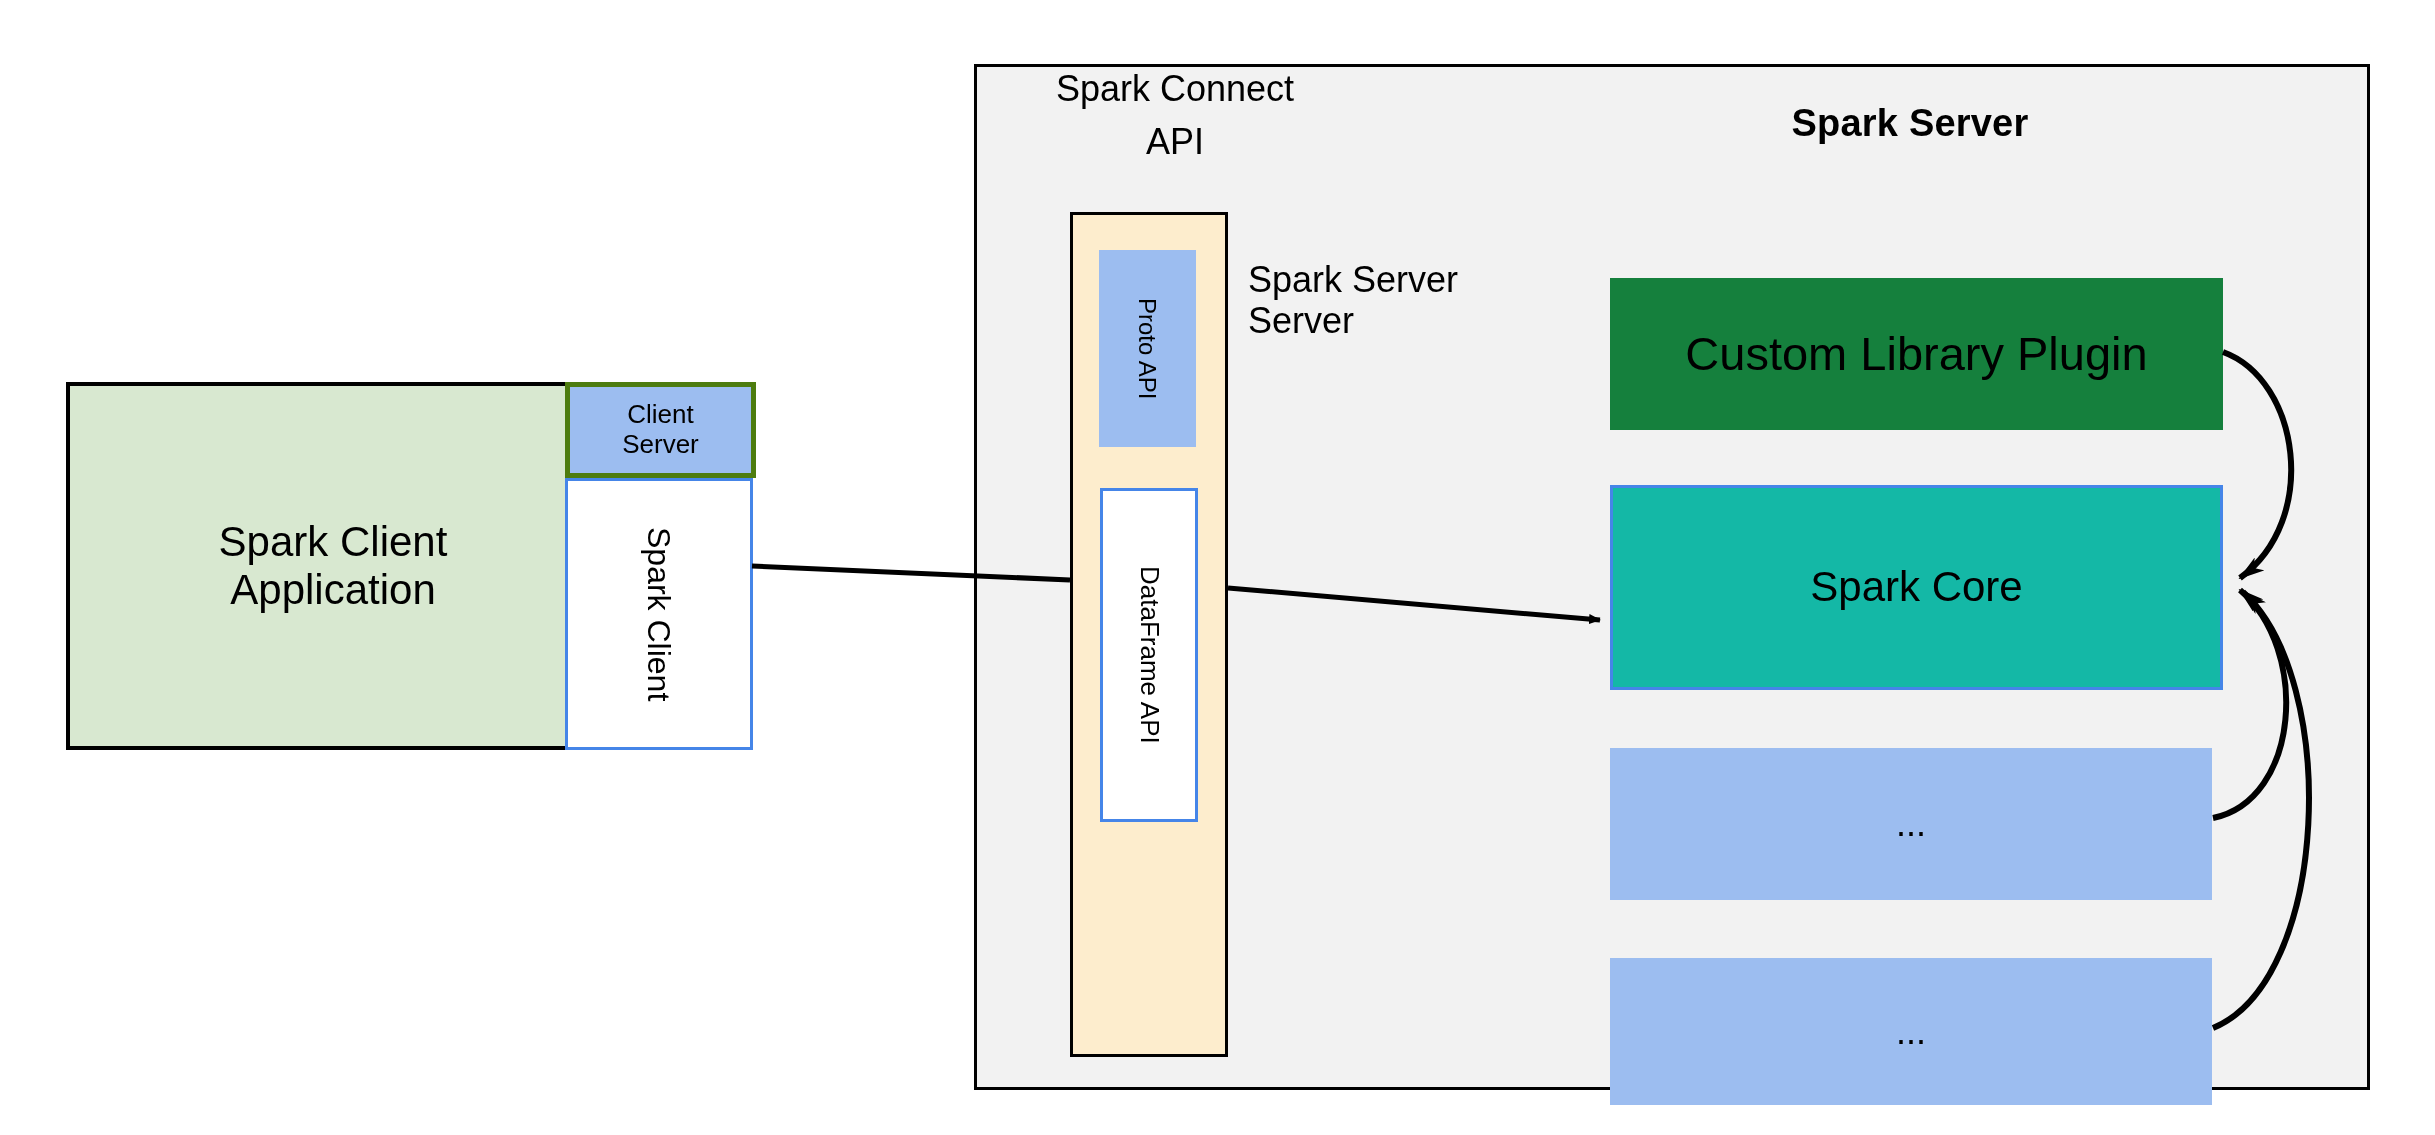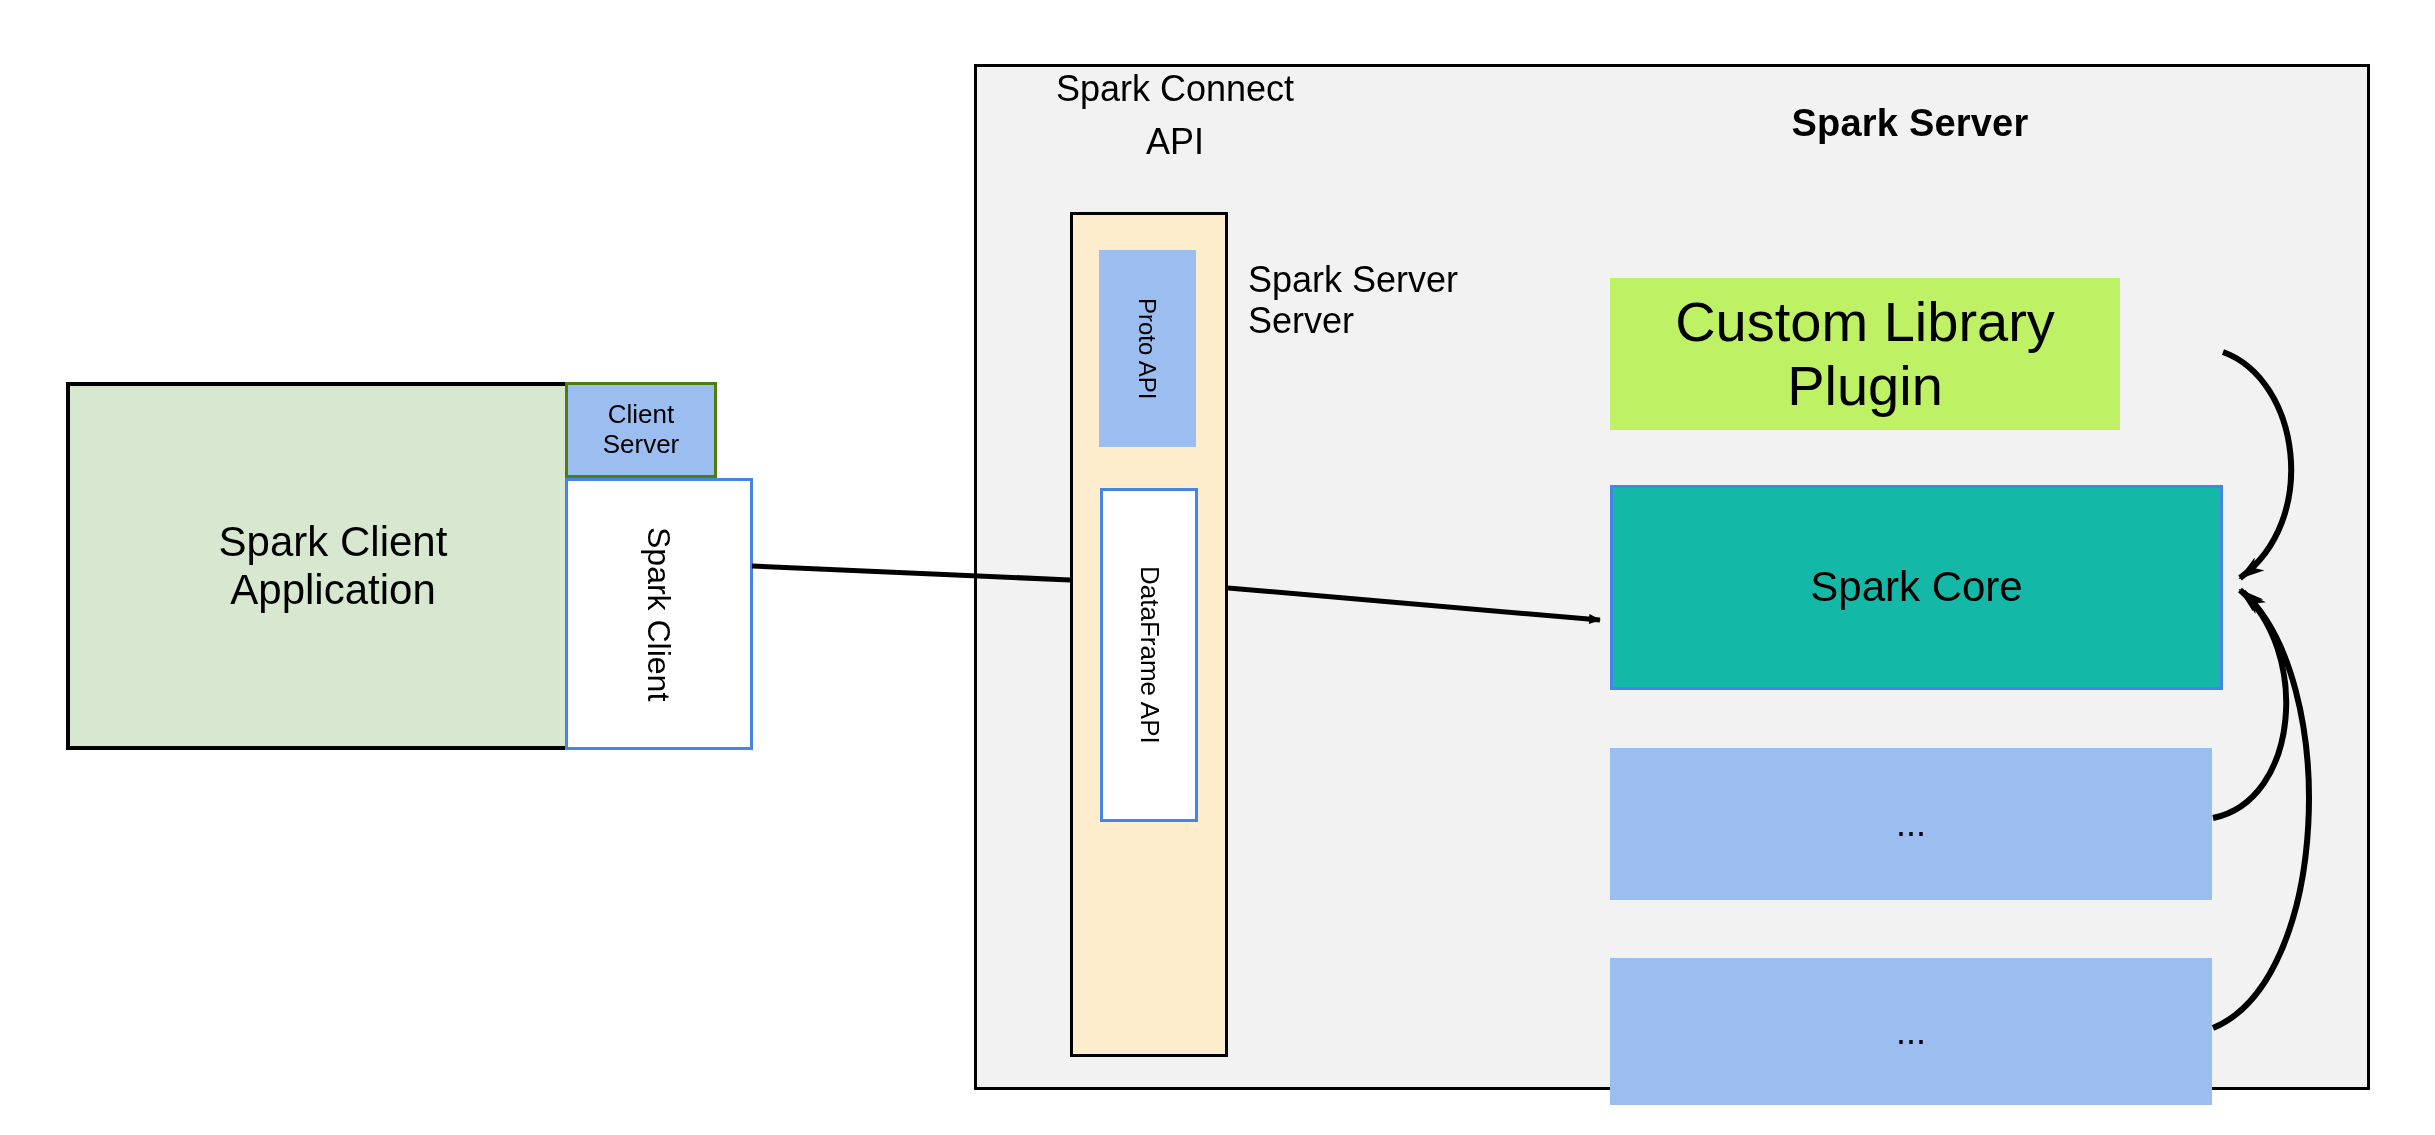--- a/index.html
+++ b/index.html
@@ -75,24 +75,24 @@
     width: 534px;
     height: 368px;
     background: #d8e8d0;
     border: 4px solid #000000;
     font-size: 42px;
     flex-direction: column;
   }
   #client-package {
     left: 565px;
     top: 382px;
-    width: 152px;
+    width: 191px;
     height: 96px;
     background: #9cbdf0;
-    border: 3px solid #4d7c0f;
+    border: 5px solid #4d7c0f;
     font-size: 26px;
     flex-direction: column;
   }
   #spark-client {
     left: 565px;
     top: 478px;
     width: 188px;
     height: 272px;
     background: #ffffff;
     border: 3px solid #4585e8;
@@ -121,24 +121,24 @@
     width: 98px;
     height: 334px;
     background: #ffffff;
     border: 3px solid #4585e8;
   }
 
   
   #custom-library-plugin {
     left: 1610px;
     top: 278px;
-    width: 510px;
+    width: 613px;
     height: 152px;
-    background: #bef264;
-    font-size: 56px;
+    background: #15803d;
+    font-size: 47px;
   }
   #spark-core {
     left: 1610px;
     top: 485px;
     width: 613px;
     height: 205px;
     background: #14b8a6;
     border: 3px solid #4585e8;
     font-size: 42px;
   }

